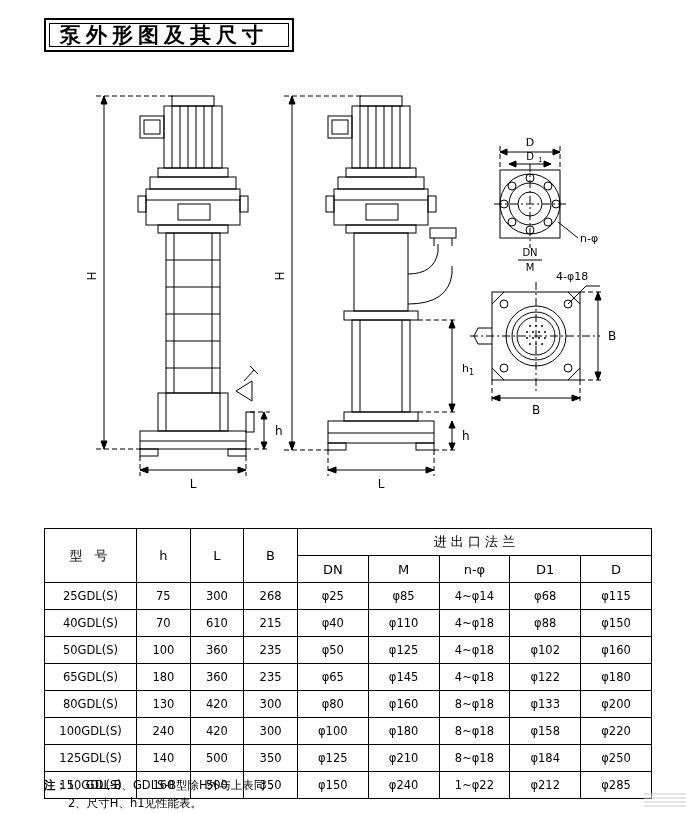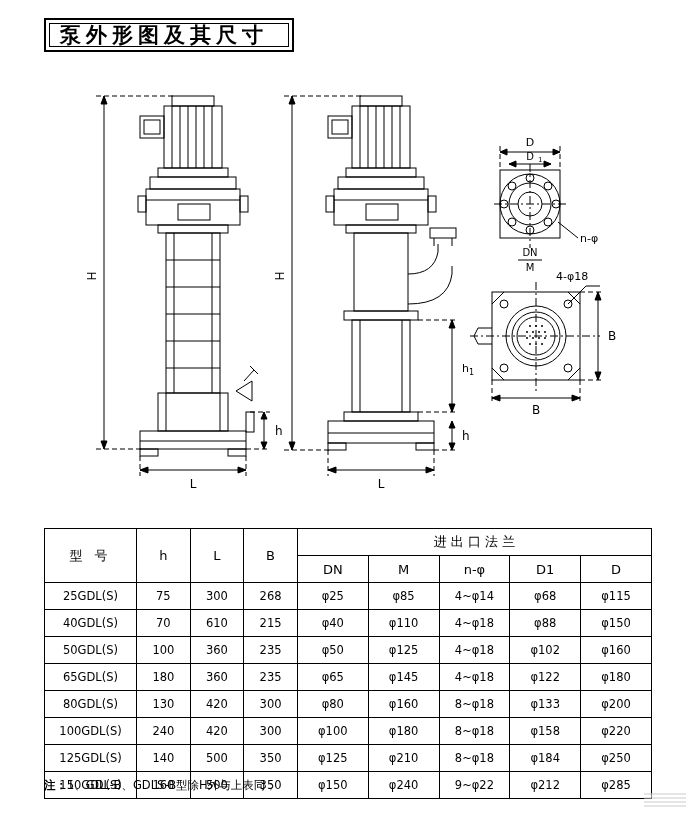--- a/index.html
+++ b/index.html
@@ -469,26 +469,29 @@
         <td class="flange-col">φ184</td>
         <td class="flange-col">φ250</td>
       </tr>
       <tr>
         <td class="model-col">150GDL(S)</td>
         <td class="small-col">160</td>
         <td class="small-col">500</td>
         <td class="small-col">350</td>
         <td class="flange-col">φ150</td>
         <td class="flange-col">φ240</td>
-        <td class="flange-col">9~φ22</td>
+        <td class="flange-col">1~φ22</td>
         <td class="flange-col">φ212</td>
         <td class="flange-col">φ285</td>
       </tr>
     </tbody>
 </table>
 
 <div id="notes">
   <div>
     <span class="note-label">注：</span><span>1、GDL-B、GDLS-B型除H外与上表同；</span>
   </div>
+  <div class="note-line2">
+    <span>2、尺寸H、h1见性能表。</span>
+  </div>
 </div>
 
 <div id="corner-mark"></div>
 
 </body></html>

